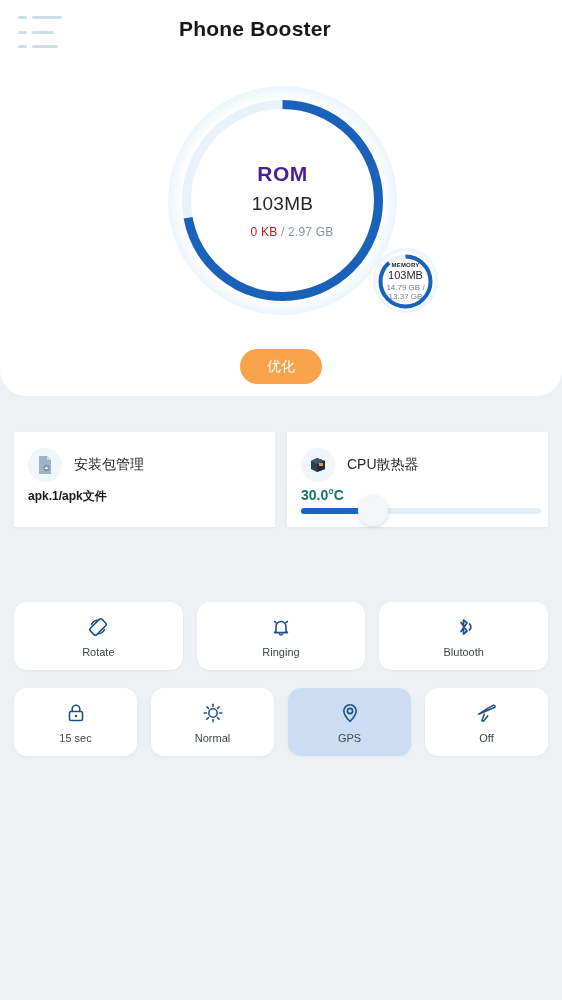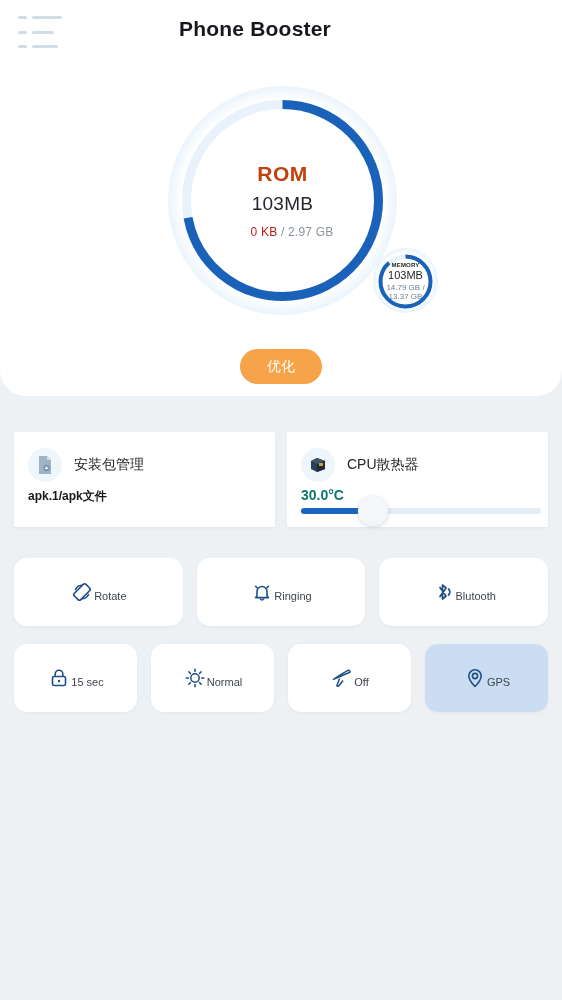--- a/index.html
+++ b/index.html
@@ -48,21 +48,21 @@
   .gauge-glow {
     position: absolute; left: -8px; top: -8px; width: 229px; height: 229px;
     border-radius: 50%;
     background: radial-gradient(circle, rgba(225,239,250,0) 62%, rgba(222,238,250,.85) 74%, rgba(255,255,255,0) 92%);
   }
   .gauge-svg { position: absolute; left: 0; top: 0; }
   .gauge-center {
     position: absolute; left: 0; top: 0; width: 213px; height: 213px;
     display: flex; flex-direction: column; align-items: center; justify-content: center;
   }
-  .gauge-label { font-size: 21px; font-weight: bold; color: #c2410c; letter-spacing: .5px; }
+  .gauge-label { font-size: 21px; font-weight: bold; color: #4c1d95; letter-spacing: .5px; }
   .gauge-value { font-size: 19px; color: #24262b; margin-top: 7px; letter-spacing: .3px; }
   .gauge-sub { font-size: 12px; margin-top: 10px; letter-spacing: .2px; }
   .gauge-sub .used { color: #b91c1c; margin-left: 19px; }
   .gauge-sub .total { color: #8b949d; }
 
   
   .mini-wrap { position: absolute; left: 377px; top: 249px; width: 57px; height: 65px; }
   .mini-glow {
     position: absolute; left: -4px; top: -1px; width: 65px; height: 65px;
     border-radius: 50%;
@@ -115,23 +115,24 @@
     box-shadow: 0 1px 4px rgba(120,140,160,.35);
     cursor: pointer;
   }
 
   
   .tiles-row { position: absolute; left: 14px; width: 534px; display: flex; gap: 14px; }
   .tiles-row.r1 { top: 558px; }
   .tiles-row.r2 { top: 644px; }
   .tile {
     flex: 1; height: 68px; background: #ffffff; border-radius: 13px;
-    display: flex; flex-direction: row; align-items: center; justify-content: center;
+    display: flex; flex-direction: column; align-items: center; justify-content: center;
     box-shadow: 0 1px 3px rgba(150,165,180,.13);
     cursor: pointer;
+    margin-top: 44px;
   }
   .tile.active { background: #cbddf2; }
   .tile-label { font-size: 11px; color: #3f454c; margin-top: 7px; }
   .tile svg { display: block; }
 </style>
 </head>
 <body>
 
 <div id="app">
 
@@ -280,33 +281,33 @@
               <path d="M18.6 12 h2.2"></path>
             <path d="M5.8 5.8 l1.6 1.6"></path>
               <path d="M16.6 16.6 l1.6 1.6"></path>
             <path d="M18.2 5.8 l-1.6 1.6"></path>
               <path d="M7.4 16.6 l-1.6 1.6"></path>
           </g>
         </svg>
       </span>
       <span class="tile-label">Normal</span>
     </div>
+    <div class="tile active">
+      <span>
+        <svg width="24" height="24" viewBox="0 0 24 24" fill="none" stroke="#1f4f87" stroke-width="1.6">
+          <path d="M12 20.5 C12 20.5 18.2 14.3 18.2 10 A6.2 6.2 0 0 0 5.8 10 C5.8 14.3 12 20.5 12 20.5 Z" stroke-linejoin="round"></path>
+          <circle cx="12" cy="10" r="2.6"></circle>
+        </svg>
+      </span>
+      <span class="tile-label">GPS</span>
+    </div>
     <div class="tile">
       <span>
         <svg width="24" height="24" viewBox="0 0 24 24" fill="none" stroke="#1f4f87" stroke-width="1.5">
           <path d="M3.5 13.3 L20 6.2 a1.5 1.5 0 0 0 -1.9 -1.9 L11 8.3 Z" stroke-linejoin="round"></path>
           <path d="M9.6 12.6 L6.8 19.8 l1.7 .4 4.6 -5.6" stroke-linejoin="round"></path>
         </svg>
       </span>
       <span class="tile-label">Off</span>
     </div>
-    <div class="tile active">
-      <span>
-        <svg width="24" height="24" viewBox="0 0 24 24" fill="none" stroke="#1f4f87" stroke-width="1.6">
-          <path d="M12 20.5 C12 20.5 18.2 14.3 18.2 10 A6.2 6.2 0 0 0 5.8 10 C5.8 14.3 12 20.5 12 20.5 Z" stroke-linejoin="round"></path>
-          <circle cx="12" cy="10" r="2.6"></circle>
-        </svg>
-      </span>
-      <span class="tile-label">GPS</span>
-    </div>
   </div>
 
 </div>
 
 </body></html>

